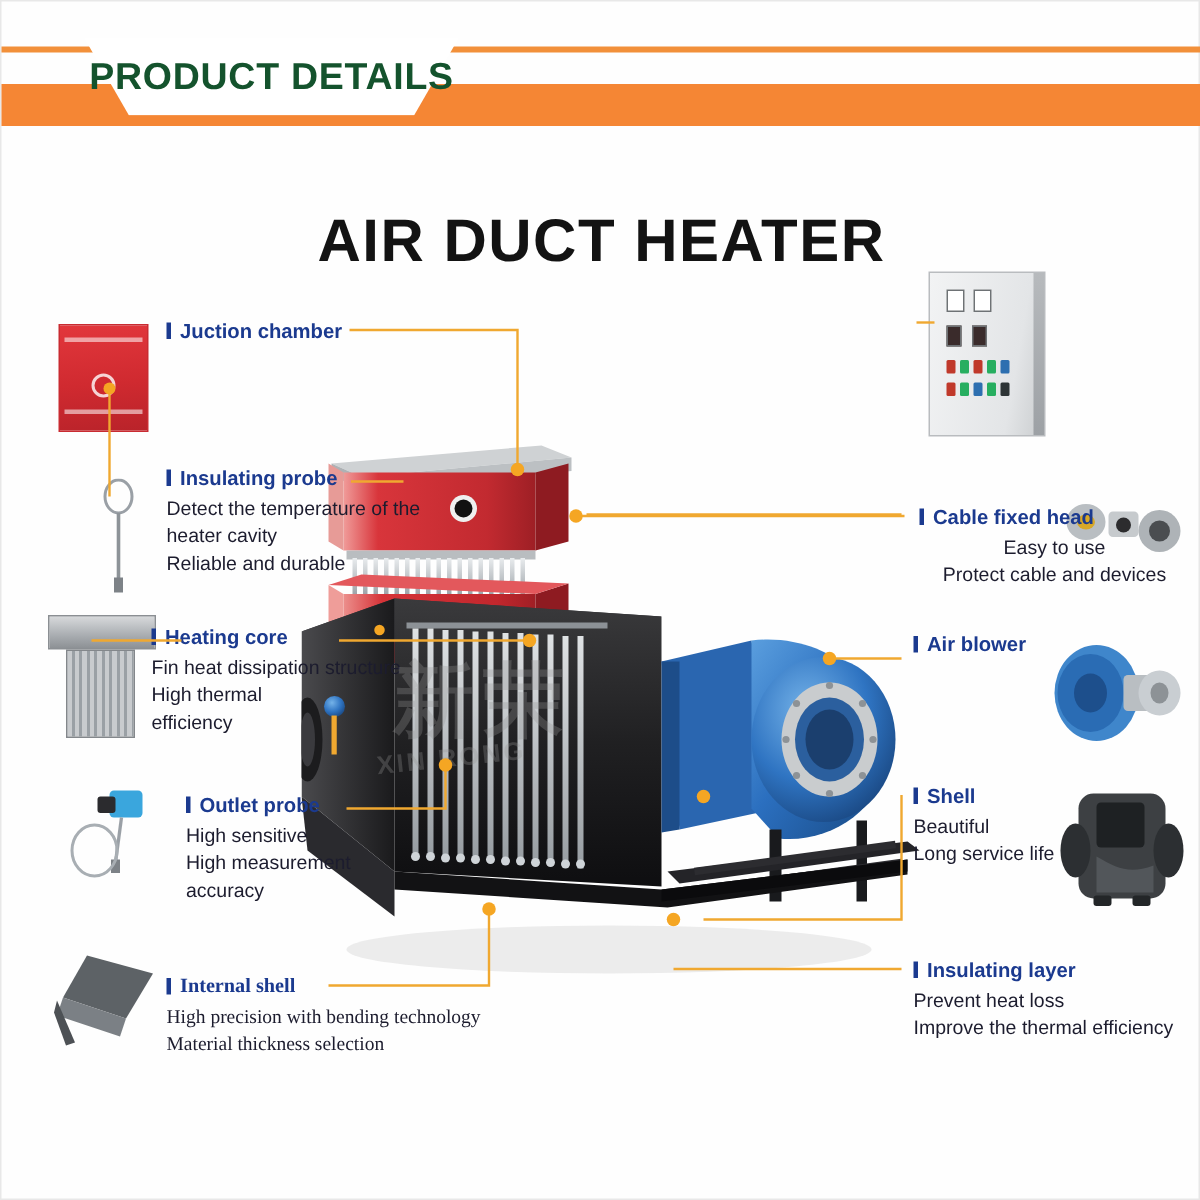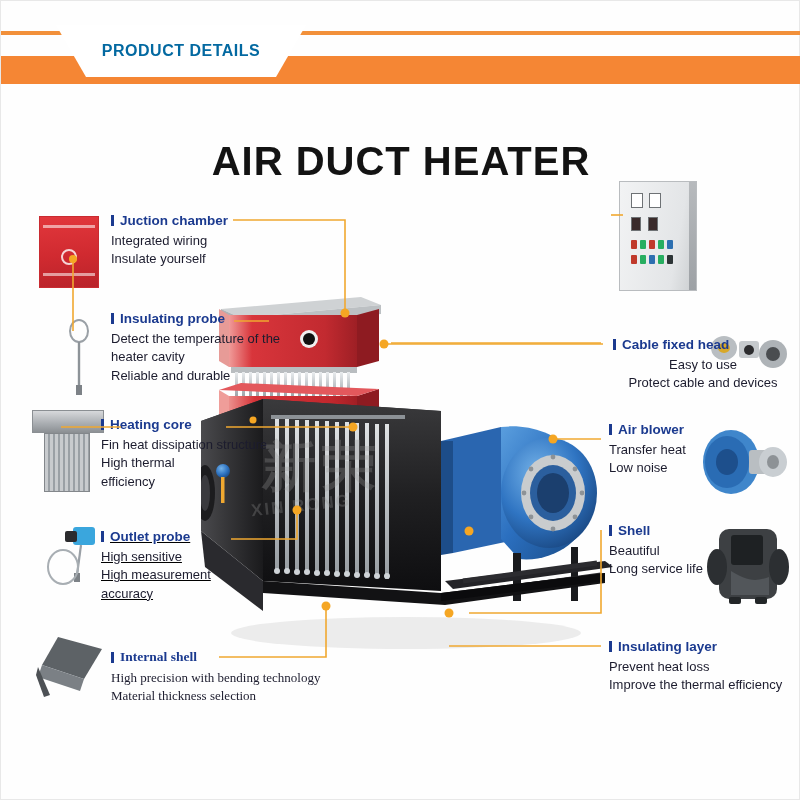--- a/index.html
+++ b/index.html
@@ -32,23 +32,23 @@
     width: 250px; height: 52px;
     background: #ffffff;
     -webkit-clip-path: polygon(0 0, 100% 0, 88% 100%, 12% 100%);
     clip-path: polygon(0 0, 100% 0, 88% 100%, 12% 100%);
     z-index: 3;
   }
   .hdr-title {
     position: absolute; left: 55px; top: 30px;
     width: 250px; height: 40px;
     display: flex; align-items: center; justify-content: center;
-    font-size: 16px; font-weight: bold;
+    font-size: 25px; font-weight: bold;
     letter-spacing: 0.5px;
-    color: #0369a1;
+    color: #14532d;
     z-index: 4;
     white-space: nowrap;
   }
 
   
   .main-title {
     position: absolute; left: 0; top: 138px;
     width: 800px;
     text-align: center;
     font-size: 40px; font-weight: bold;
@@ -475,22 +475,20 @@
       <rect x="28" y="76" width="12" height="7" rx="2" fill="#232628"></rect>
       <rect x="54" y="76" width="12" height="7" rx="2" fill="#232628"></rect>
     </svg>
   </div>
 
   <div class="callout" style="left:110px; top:212px; width:150px;">
     <div class="head">
       <span class="bullet"></span>
       <span>Juction chamber</span>
     </div>
-    <div class="body">Integrated wiring
-Insulate yourself</div>
   </div>
 
   <div class="callout" style="left:110px; top:310px; width:190px;">
     <div class="head">
       <span class="bullet"></span>
       <span>Insulating probe</span>
     </div>
     <div class="body">Detect the temperature of the
 heater cavity
 Reliable and durable</div>
@@ -499,21 +497,21 @@
   <div class="callout" style="left:100px; top:416px; width:180px;">
     <div class="head">
       <span class="bullet"></span>
       <span>Heating core</span>
     </div>
     <div class="body">Fin heat dissipation structure
 High thermal
 efficiency</div>
   </div>
 
-  <div class="callout" style="left:100px; top:528px; width:180px;text-decoration:underline;">
+  <div class="callout" style="left:123px; top:528px; width:180px;">
     <div class="head">
       <span class="bullet"></span>
       <span>Outlet probe</span>
     </div>
     <div class="body">High sensitive
 High measurement
 accuracy</div>
   </div>
 
   <div class="callout" style="left:110px; top:648px; width:250px;font-family:Liberation Serif, serif;">
@@ -533,22 +531,20 @@
     </div>
     <div class="body">Easy to use
 Protect cable and devices</div>
   </div>
 
   <div class="callout" style="left:608px; top:421px; width:150px;">
     <div class="head">
       <span class="bullet"></span>
       <span>Air blower</span>
     </div>
-    <div class="body">Transfer heat
-Low noise</div>
   </div>
 
   <div class="callout" style="left:608px; top:522px; width:150px;">
     <div class="head">
       <span class="bullet"></span>
       <span>Shell</span>
     </div>
     <div class="body">Beautiful
 Long service life</div>
   </div>

